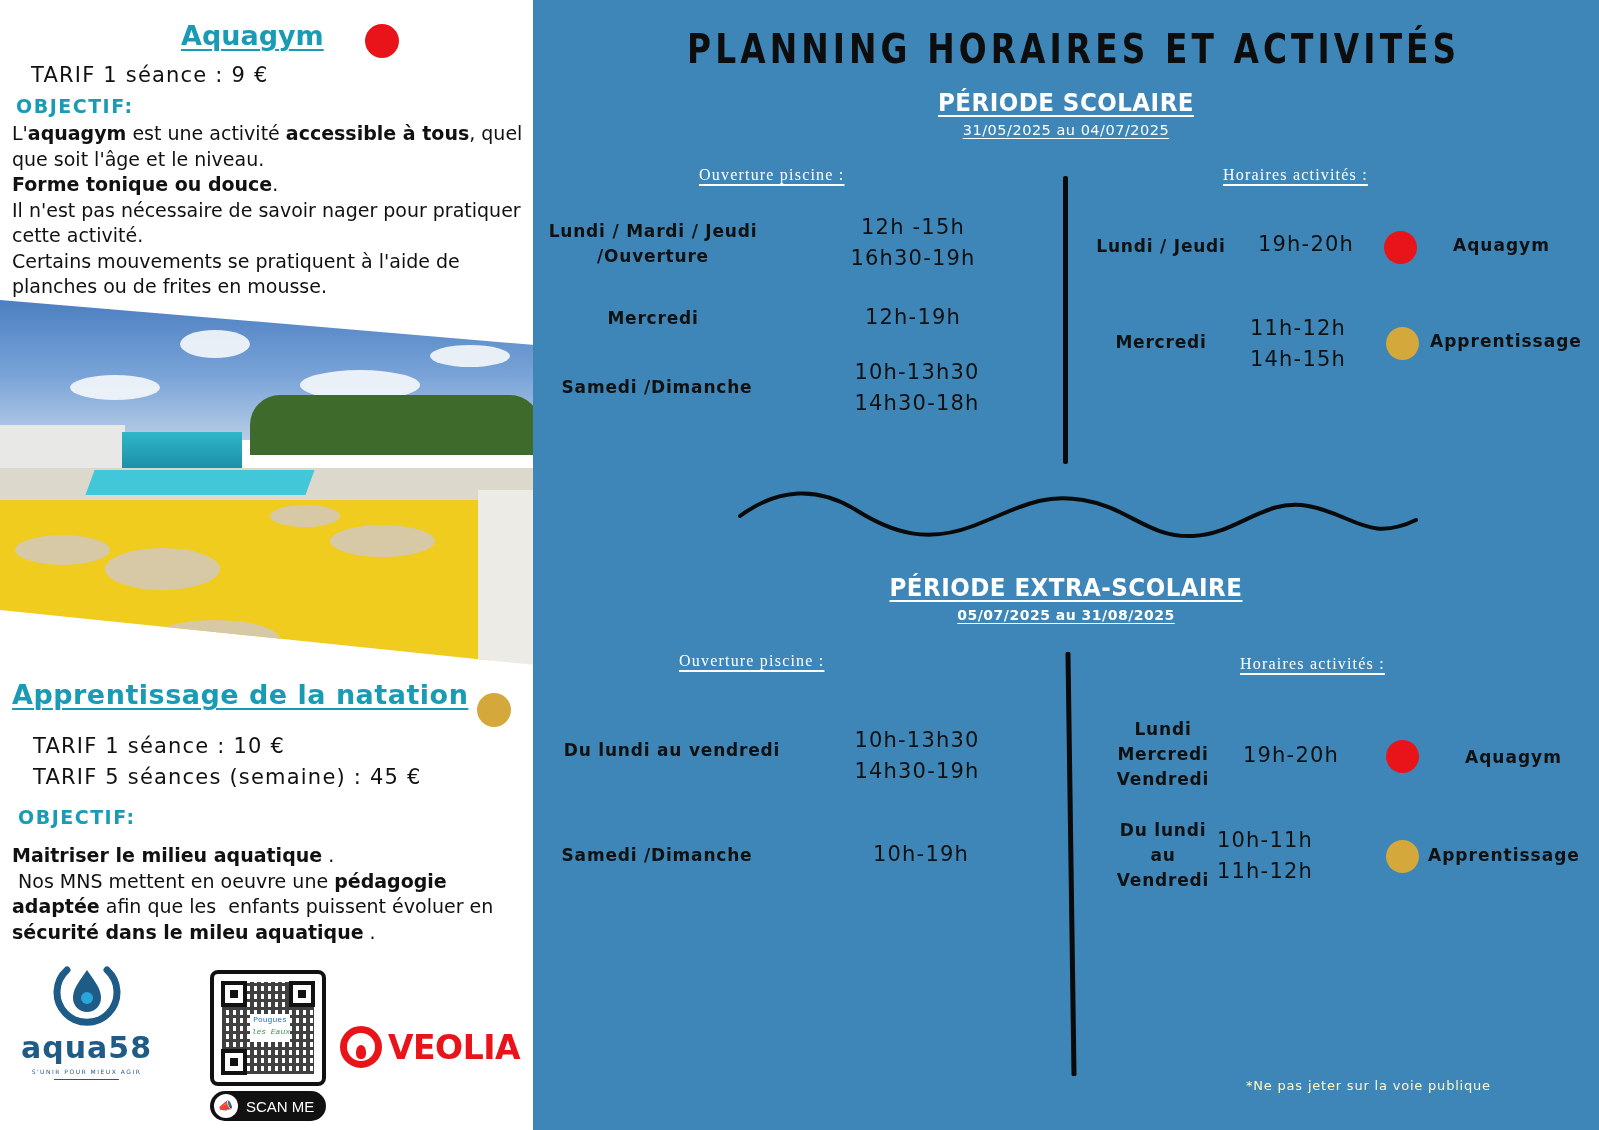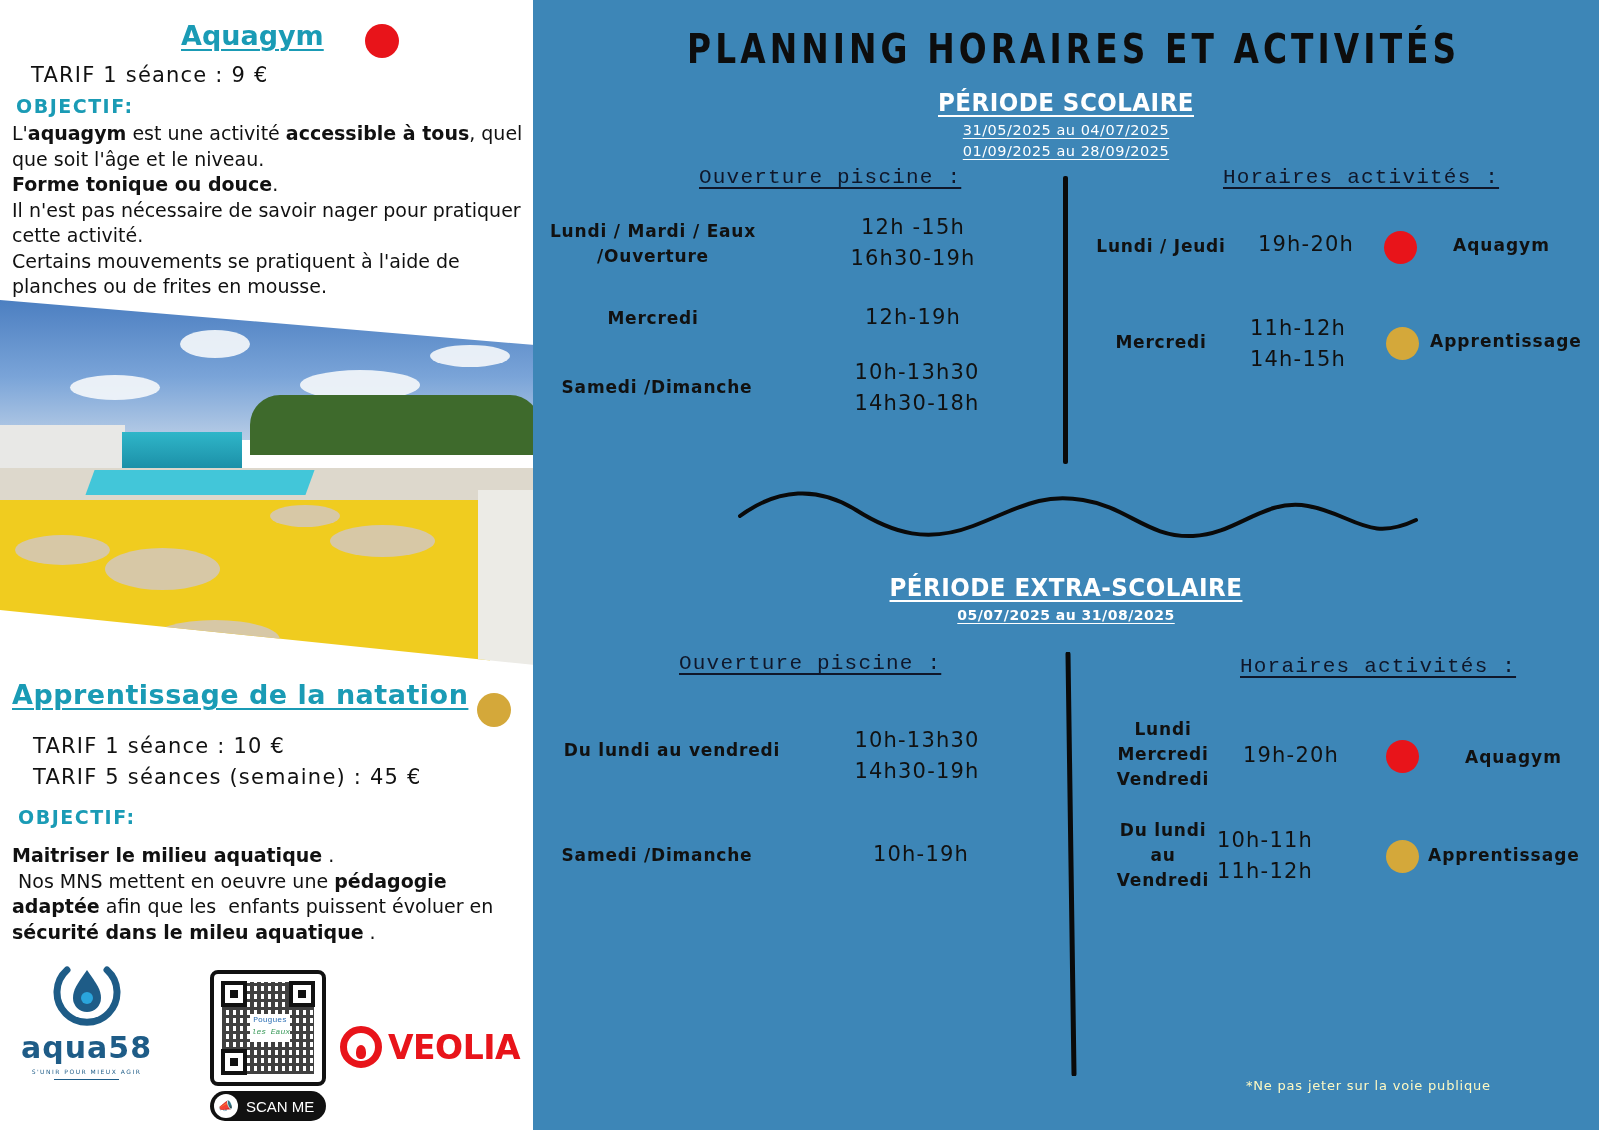--- a/index.html
+++ b/index.html
@@ -51,21 +51,21 @@
   .veolia-mark { width: 42px; height: 42px; border: 7px solid #e8141a; border-radius: 50%; position: relative; margin-right: 6px; }
   .veolia-mark::after { content: ""; position: absolute; left: 9px; top: 12px; width: 10px; height: 14px; background: #e8141a; border-radius: 50% 50% 40% 40%; }
   .veolia-text { font-family: "DejaVu Sans", sans-serif; font-weight: bold; font-size: 33px; color: #e8141a; letter-spacing: -0.5px; }
 
   
   .right { position: absolute; left: 533px; top: 0; width: 1066px; height: 1130px; background: #3d86b7; }
   .title { position: absolute; left: 0; top: 26px; width: 1066px; text-align: center; font-family: "DejaVu Sans", sans-serif; font-weight: bold; font-size: 40px; letter-spacing: 5px; color: #0d0d0d; transform: scaleX(0.82); transform-origin: 54% 50%; }
   .period-title { position: absolute; width: 1066px; text-align: center; font-family: "DejaVu Sans", sans-serif; font-weight: bold; font-size: 25px; color: #ffffff; text-decoration: underline; text-decoration-thickness: 2px; text-underline-offset: 4px; letter-spacing: 0.5px; transform: scaleX(0.92); }
   .period-date { position: absolute; width: 1066px; text-align: center; font-family: "DejaVu Sans", sans-serif; font-size: 14.5px; color: #ffffff; text-decoration: underline; text-underline-offset: 3px; letter-spacing: 0.5px; }
   .period-date.bold { font-weight: bold; font-size: 14px; }
-  .section-head { position: absolute; font-family: Liberation Mono, monospace; font-size: 21px; letter-spacing: 1.2px; color: #0f172a; text-decoration: underline; text-decoration-thickness: 1.5px; text-underline-offset: 4px; white-space: nowrap; }
+  .section-head { position: absolute; font-family: Liberation Serif, serif; font-size: 16px; letter-spacing: 1.2px; color: #ffffff; text-decoration: underline; text-decoration-thickness: 1.5px; text-underline-offset: 4px; white-space: nowrap; }
   .day { position: absolute; font-family: "DejaVu Sans", sans-serif; font-weight: bold; font-size: 17px; letter-spacing: 0.8px; line-height: 25px; color: #111; text-align: center; white-space: nowrap; }
   .hours { position: absolute; font-family: "DejaVu Sans", sans-serif; font-size: 21px; letter-spacing: 1.2px; line-height: 31px; color: #111; text-align: center; white-space: nowrap; }
   .act-label { position: absolute; font-family: "DejaVu Sans", sans-serif; font-weight: bold; font-size: 17px; letter-spacing: 1px; color: #111; white-space: nowrap; }
   .vline { position: absolute; width: 5px; background: #0a0a0a; border-radius: 2px; }
   .wave { position: absolute; left: 205px; top: 488px; width: 680px; height: 60px; }
   .footnote { position: absolute; left: 713px; top: 1078px; font-family: "DejaVu Sans", sans-serif; font-size: 13px; letter-spacing: 0.8px; color: #fef9c3; white-space: nowrap; }
 </style>
 </head>
 <body>
 
@@ -147,27 +147,26 @@
     <div class="veolia-mark"></div>
     <div class="veolia-text">VEOLIA</div>
   </div>
 </div>
 
 <div class="right">
   <div class="title">PLANNING HORAIRES ET ACTIVITÉS</div>
 
   <div class="period-title" style="left:0; top:88px;">PÉRIODE SCOLAIRE</div>
   <div class="period-date" style="left:0; top:122px;">31/05/2025 au 04/07/2025</div>
-  <div class="period-date" style="left:0; top:143px;">01/09/2025 au 28/09/2025</div>
 
   <div class="section-head" style="left:166px; top:166px;">Ouverture piscine :</div>
   <div class="section-head" style="left:690px; top:166px;">Horaires activités :</div>
 
   <div class="day" style="left:4px; top:219px; width:232px;">
-    <div>Lundi / Mardi / Eaux</div>
+    <div>Lundi / Mardi / Jeudi</div>
     <div>/Ouverture</div>
   </div>
   <div class="hours" style="left:300px; top:212px; width:160px;">
     <div>12h -15h</div>
     <div>16h30-19h</div>
   </div>
 
   <div class="day" style="left:4px; top:306px; width:232px;">Mercredi</div>
   <div class="hours" style="left:300px; top:302px; width:160px;">12h-19h</div>
 

